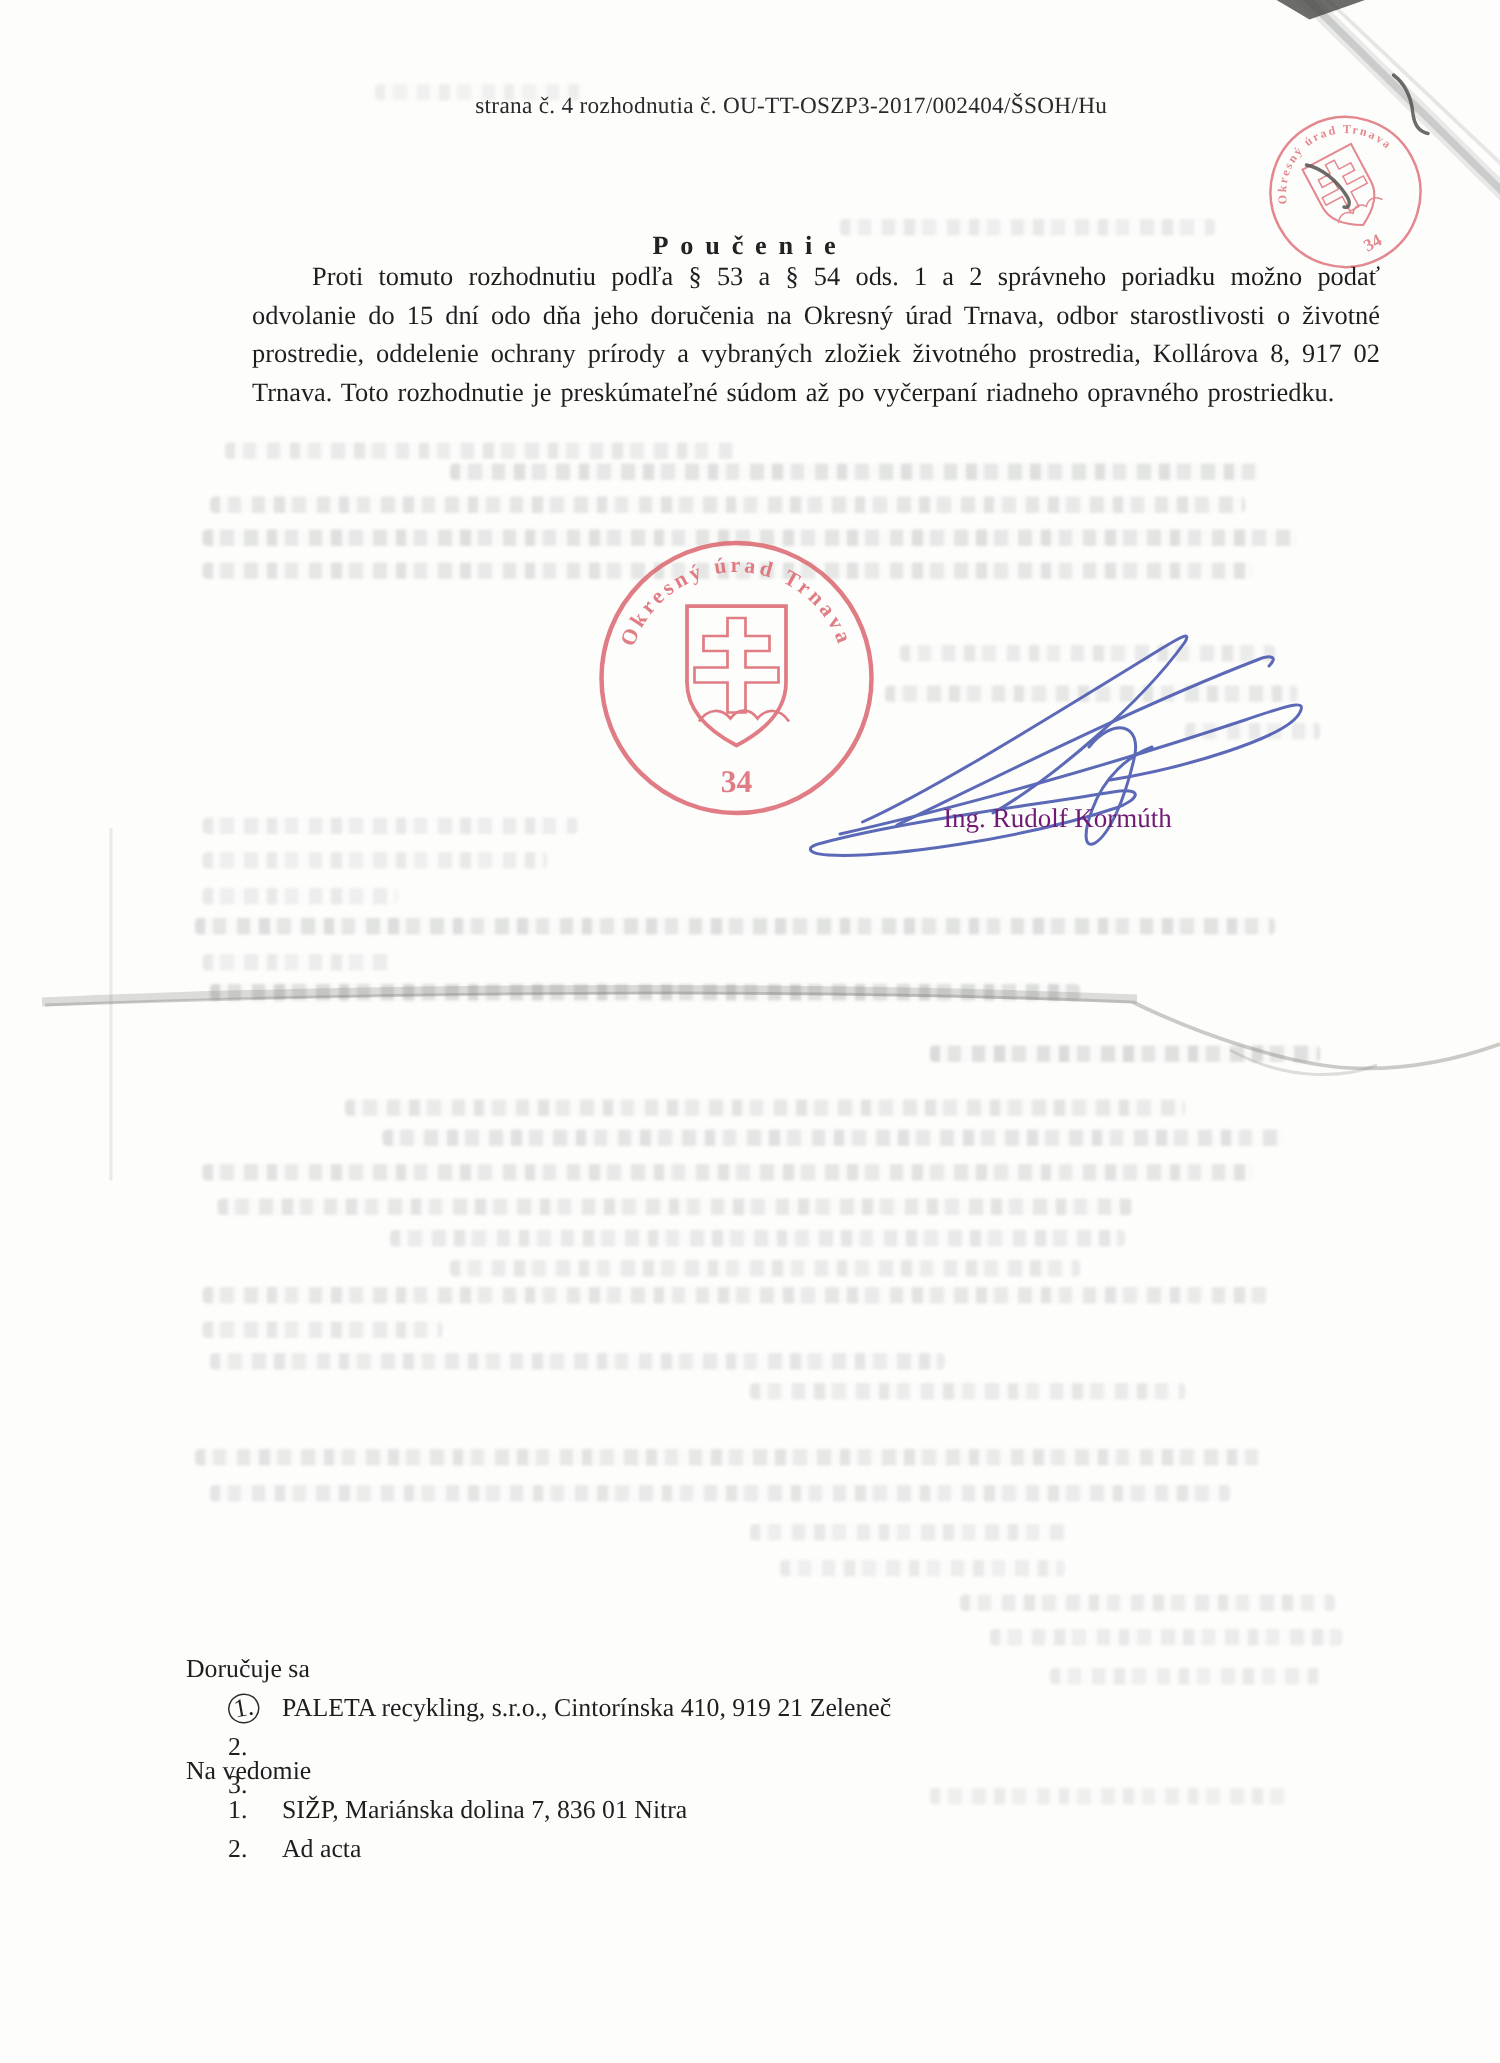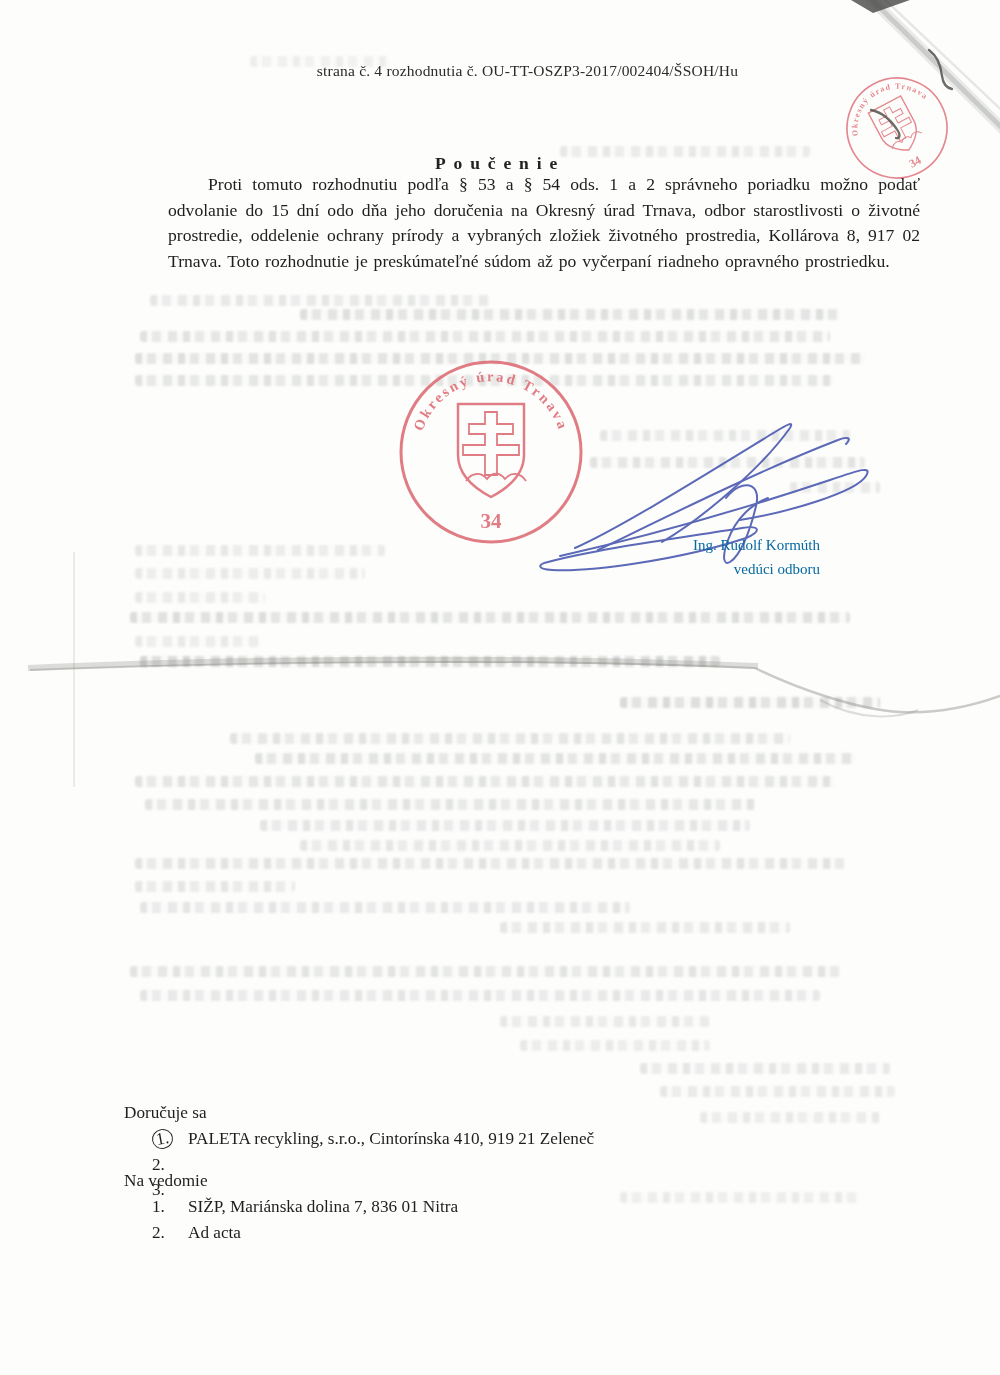--- a/index.html
+++ b/index.html
@@ -18,22 +18,22 @@
   .doc-title{
     top:129px;left:124px;width:752px;text-align:center;
     font-size:17.5px;font-weight:bold;letter-spacing:.45em;color:#222;margin-top:24px;
   }
   .body-par{
     top:172px;left:124px;width:752px;
     font-size:17.6px;line-height:25.6px;text-align:justify;text-indent:40px;
     color:#1e1e1e;word-spacing:1.5px;margin-left:44px;
   }
   .sig-block{
-    top:533px;left:590px;width:230px;text-align:right;
-    font-size:15px;line-height:24px;color:#0369a1;
+    top:533px;left:590px;width:230px;text-align:center;
+    font-size:18px;line-height:24px;color:#701a75;
   }
   .list-block{left:124px;font-size:17.2px;line-height:25.4px;color:#1e1e1e;}
   .list-heading{margin:0 0 1px 0;}
   .list-item{display:flex;padding-left:28px;align-items:baseline;}
   .list-num{min-width:24px;margin-right:12px;}
   .circled{
     display:inline-block;border:1.4px solid #2d2d2d;border-radius:50%;
     padding:0 3px 1px 3px;transform:rotate(-10deg);line-height:17px;
   }
   
@@ -143,21 +143,20 @@
   </svg>
 
   <div class="abs header-line z5">strana č. 4 rozhodnutia č. OU-TT-OSZP3-2017/002404/ŠSOH/Hu</div>
 
   <div class="abs doc-title z5">Poučenie</div>
 
   <div class="abs body-par z5">Proti tomuto rozhodnutiu podľa § 53 a § 54 ods. 1 a 2 správneho poriadku možno podať odvolanie do 15 dní odo dňa jeho doručenia na Okresný úrad Trnava, odbor starostlivosti o životné prostredie, oddelenie ochrany prírody a vybraných zložiek životného prostredia, Kollárova 8, 917 02 Trnava. Toto rozhodnutie je preskúmateľné súdom až po vyčerpaní riadneho opravného prostriedku.</div>
 
   <div class="abs sig-block z5">
     <div>Ing. Rudolf Kormúth</div>
-    <div>vedúci odboru</div>
   </div>
 
   <div class="abs list-block z5" style="top:1100px;">
     <p class="list-heading">Doručuje sa</p>
     <div class="list-item">
       <span class="list-num"><span class="circled">1.</span></span>
       <span>PALETA recykling, s.r.o., Cintorínska 410, 919 21 Zeleneč</span>
     </div>
     <div class="list-item">
       <span class="list-num">2.</span>

